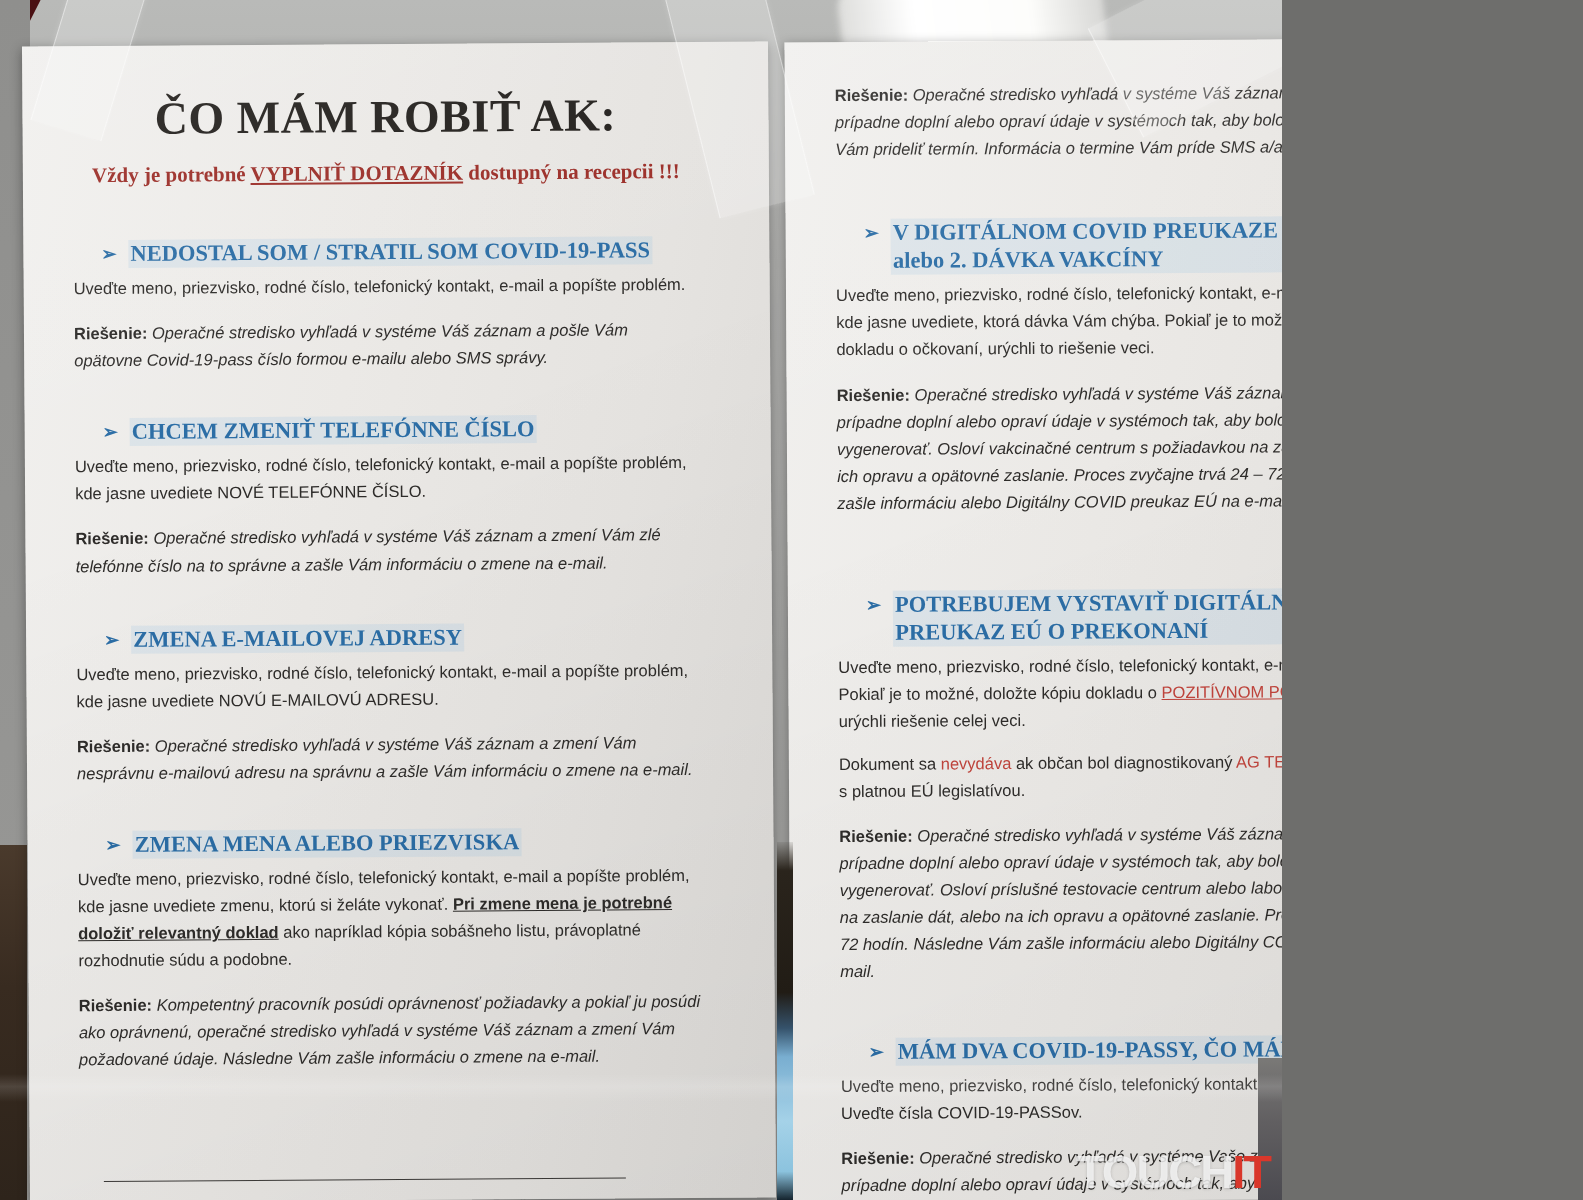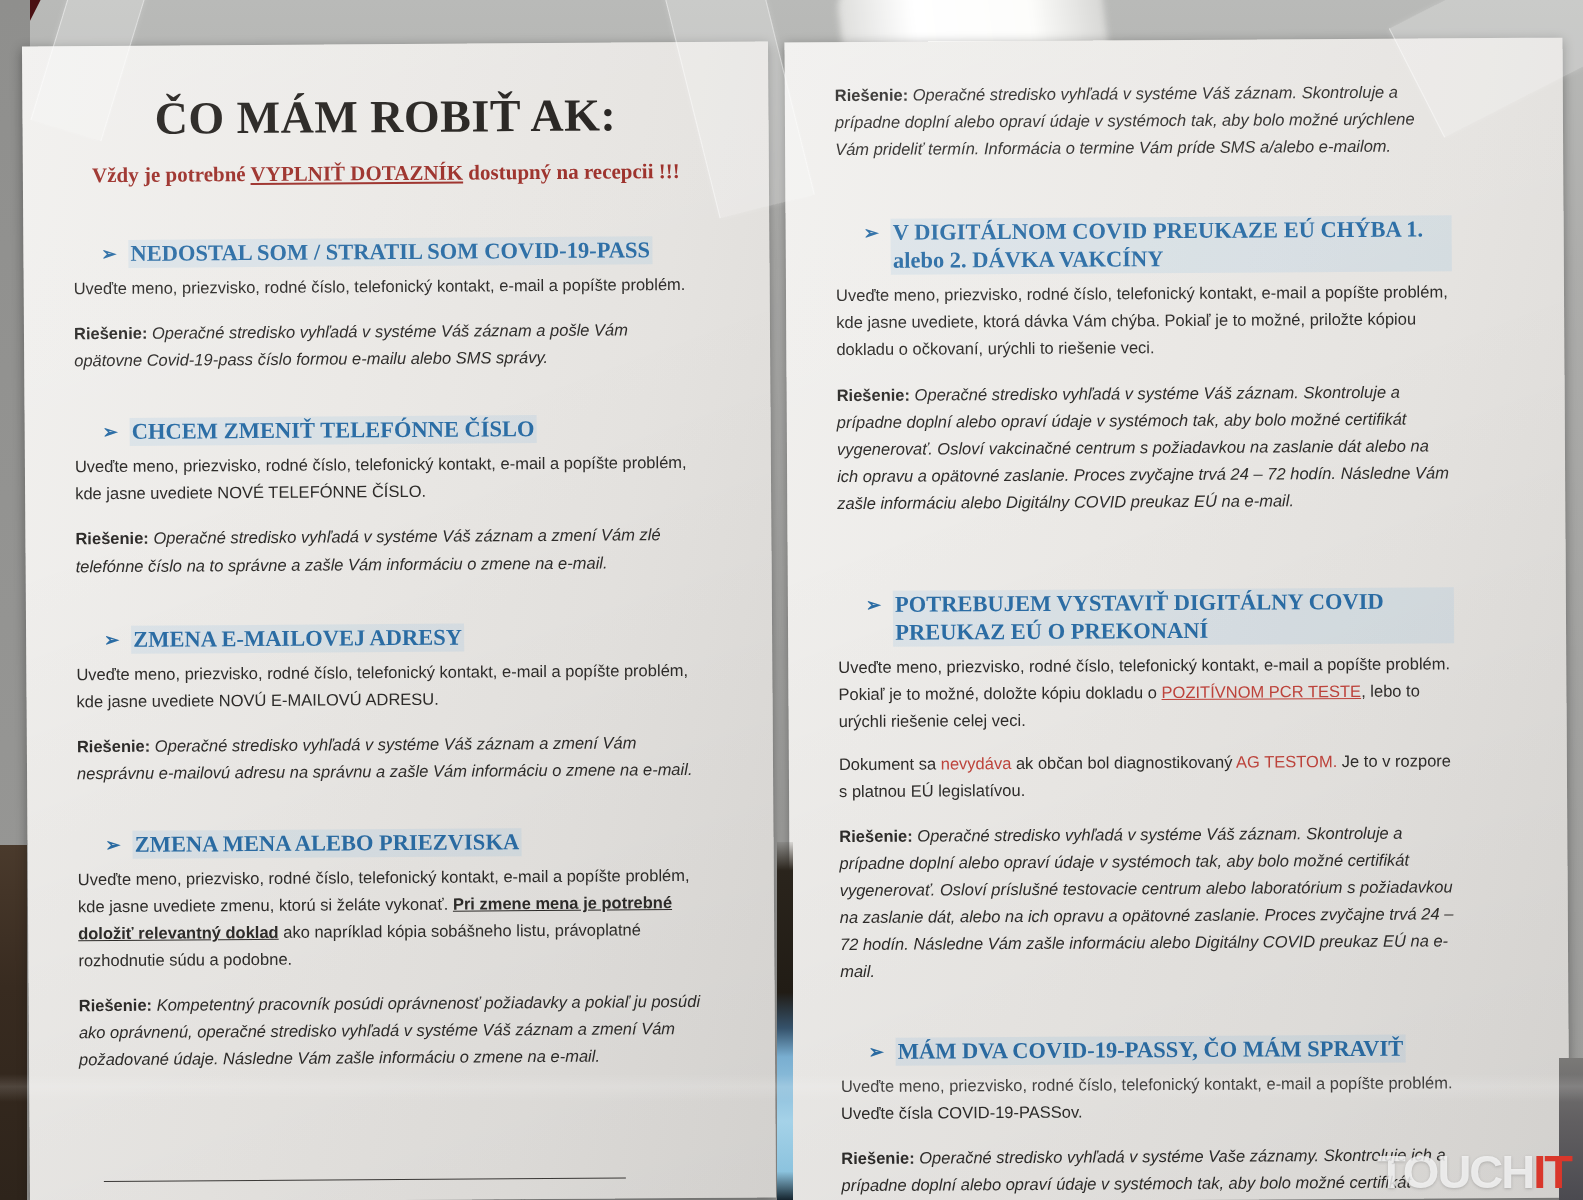--- a/index.html
+++ b/index.html
@@ -1,18 +1,18 @@
 <!DOCTYPE html>
 <html><head>
 <meta charset="utf-8">
 <style>
   html,body { margin:0; padding:0; }
   body { background:#6e6e6c; font-family:"Liberation Sans", sans-serif; }
   .photo {
-    position:relative; width:1583px; height:1200px; overflow:hidden;
+    position:relative; width:1282px; height:1200px; overflow:hidden;
     background:linear-gradient(180deg,#b9bab8 0%,#adadab 22%,#a3a3a1 55%,#9a9a98 100%);
   }
   
   .corner-red { position:absolute; left:0; top:0; width:78px; height:108px;
     background:#4a1013; clip-path:polygon(0 0,52% 0,10% 60%,0 78%); z-index:1; }
   .left-gray-band { position:absolute; left:0; top:0; width:30px; height:870px;
     background:linear-gradient(180deg,#8f8f8d,#969694); z-index:1; }
   .left-dark-strip { position:absolute; left:0; top:845px; width:27px; height:355px;
     background:linear-gradient(180deg,#4a3a2c 0%,#382b20 40%,#2e241b 100%); z-index:1; }
   .bg-roll { position:absolute; left:842px; top:-32px; width:264px; height:132px;

